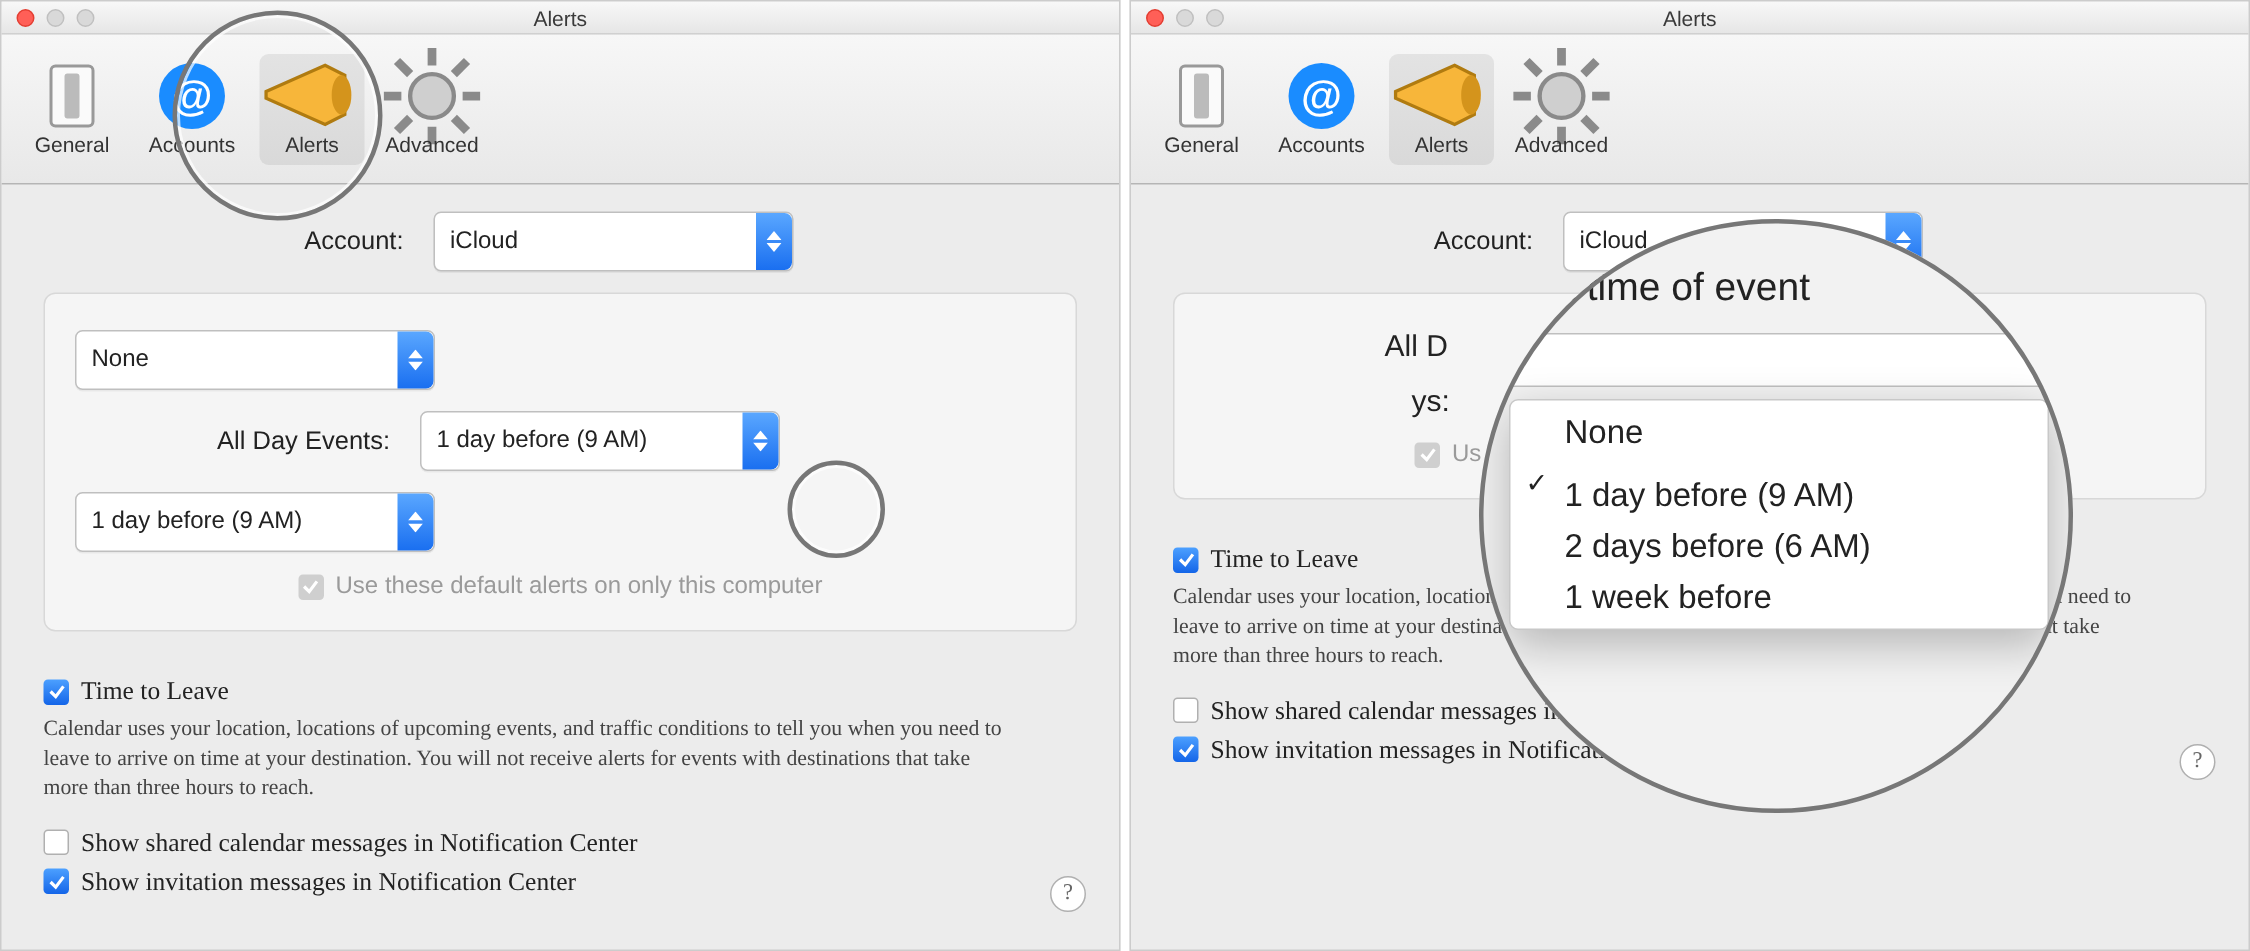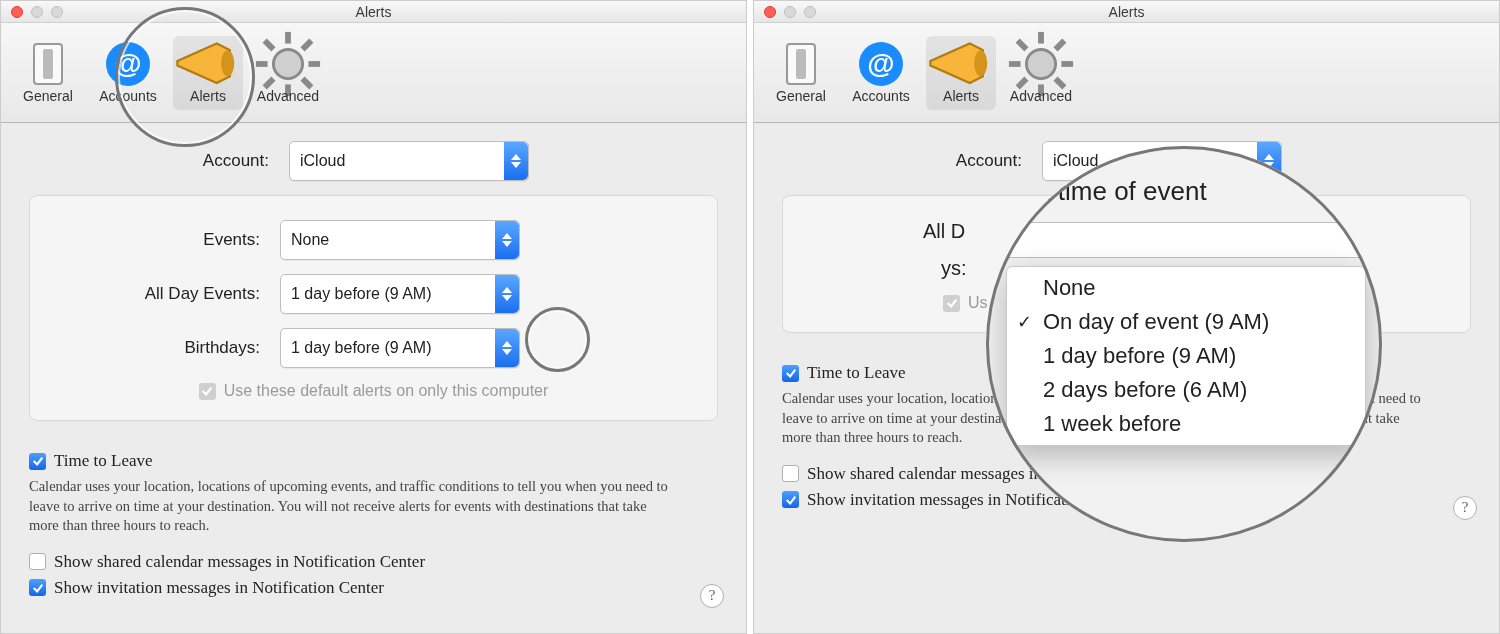--- a/index.html
+++ b/index.html
@@ -213,21 +213,20 @@
             </svg>
           <svg viewBox="0 0 10 6">
               <polygon points="0,0 5,6 10,0"></polygon>
             </svg>
         </div>
       </div>
     </div>
 
     <div class="box">
       <div class="row">
-        <div class="rlabel">Events:</div>
         <div class="select">
           <span>None</span>
           <div class="stepper">
             <svg viewBox="0 0 10 6">
                 <polygon points="0,6 5,0 10,6"></polygon>
               </svg>
             <svg viewBox="0 0 10 6">
                 <polygon points="0,0 5,6 10,0"></polygon>
               </svg>
           </div>
@@ -241,21 +240,20 @@
             <svg viewBox="0 0 10 6">
                 <polygon points="0,6 5,0 10,6"></polygon>
               </svg>
             <svg viewBox="0 0 10 6">
                 <polygon points="0,0 5,6 10,0"></polygon>
               </svg>
           </div>
         </div>
       </div>
       <div class="row">
-        <div class="rlabel">Birthdays:</div>
         <div class="select">
           <span>1 day before (9 AM)</span>
           <div class="stepper">
             <svg viewBox="0 0 10 6">
                 <polygon points="0,6 5,0 10,6"></polygon>
               </svg>
             <svg viewBox="0 0 10 6">
                 <polygon points="0,0 5,6 10,0"></polygon>
               </svg>
           </div>
@@ -413,21 +411,21 @@
       <span>Show invitation messages in Notification Center</span>
     </div>
     <div class="help">?</div>
   </div>
 
   <div class="zoom-inner" style="left:232px; top:145px; width:396px; height:396px;">
      <div style="position:absolute; left:40px; top:30px; font-size:26px;">At time of event</div>
      <div style="position:absolute; left:-6px; top:76px; width:420px; height:36px; background:#fff; border:1px solid #bfbfbf; border-radius:5px;"></div>
      <div class="popup" style="left:20px; top:120px; width:360px;">
         <div class="pi"><span>None</span></div>
-        <div class="pi"><span class="chk">✓</span><span>On day of event (9 AM)</span></div>
+        <div class="pi"><span class="chk">✓</span></div>
         <div class="pi"><span>1 day before (9 AM)</span></div>
         <div class="pi"><span>2 days before (6 AM)</span></div>
         <div class="pi"><span>1 week before</span></div>
      </div>
   </div>
   <div class="zoom-ring" style="left:232px; top:145px; width:396px; height:396px;"></div>
 
 </div>
 
 </body></html>

